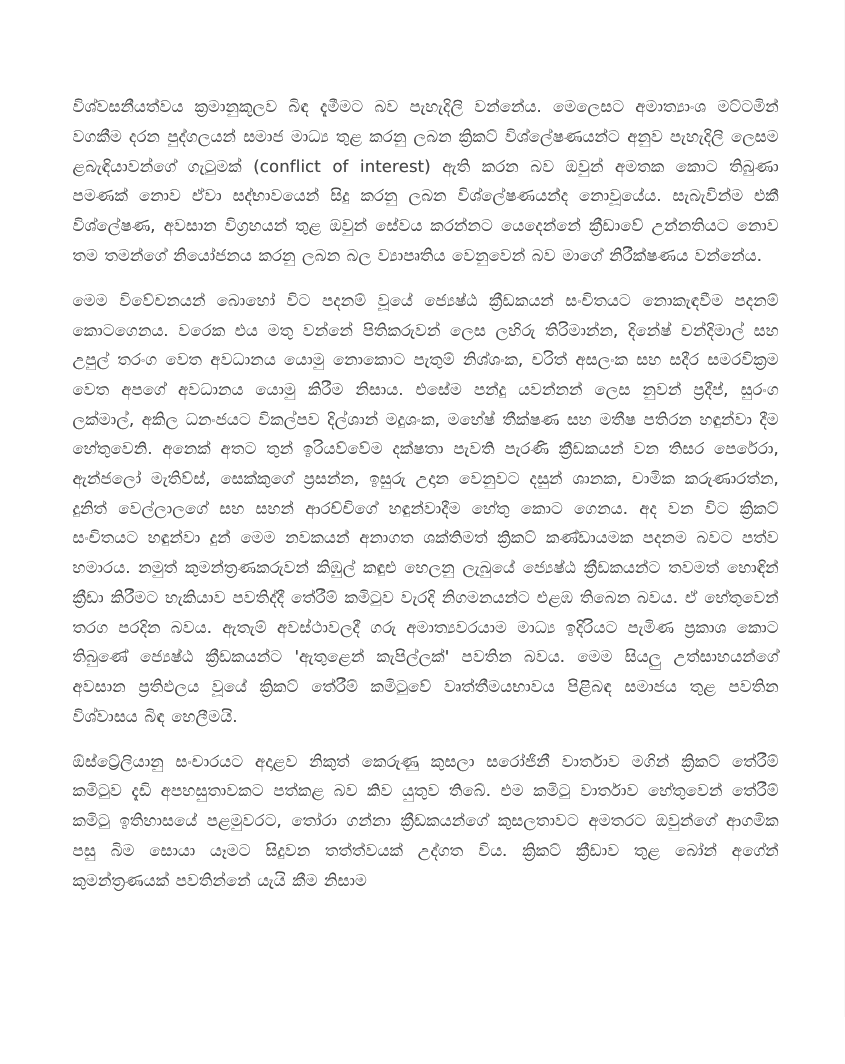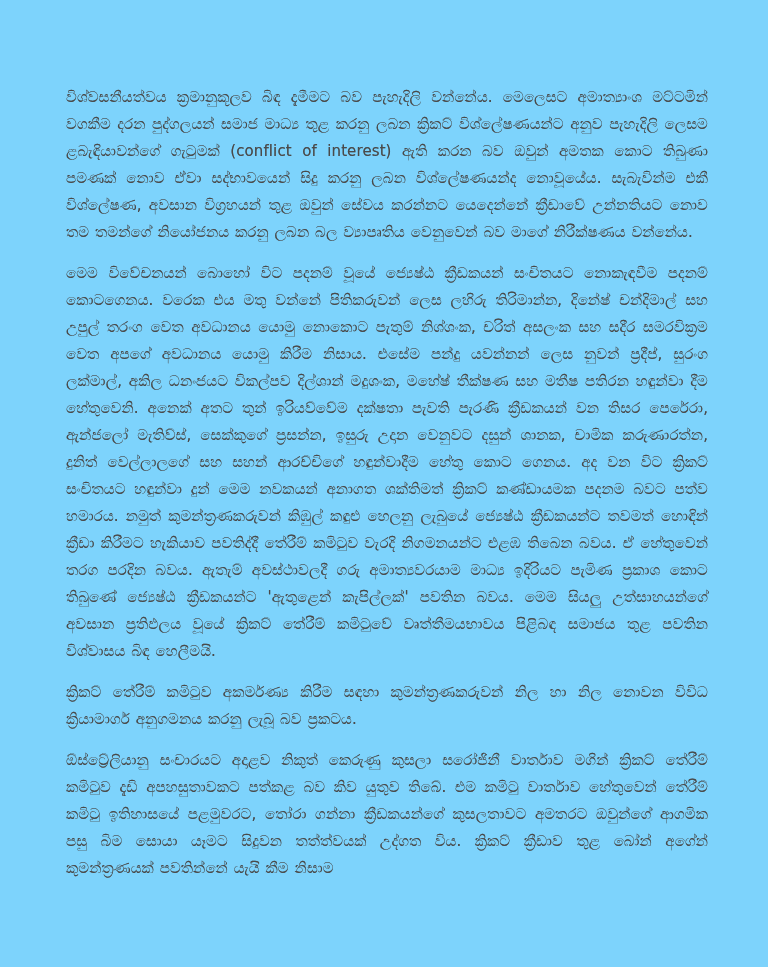--- a/index.html
+++ b/index.html
@@ -5,21 +5,21 @@
   html, body {
     margin: 0;
     padding: 0;
     background: #e9e9e9;
   }
   .page {
     position: relative;
     width: 768px;
     height: 967px;
     margin: 0 auto;
-    background: #7dd3fc;
+    background: #ffffff;
     overflow: hidden;
     font-family: "DejaVu Sans", sans-serif;
   }
   .content {
     position: absolute;
     top: 84px;
     left: 66px;
     width: 642px;
   }
   .content p {
@@ -37,16 +37,15 @@
     margin-bottom: 0;
   }
 </style>
 </head>
 <body>
 
 <div class="page">
   <div class="content">
     <p>විශ්වසනීයත්වය ක්‍රමානුකූලව බිඳ දැමීමට බව පැහැදිලි වන්නේය. මෙලෙසට අමාත්‍යාංශ මට්ටමින් වගකීම දරන පුද්ගලයන් සමාජ මාධ්‍ය තුළ කරනු ලබන ක්‍රිකට් විශ්ලේෂණයන්ට අනුව පැහැදිලි ලෙසම ළබැඳියාවන්ගේ ගැටුමක් (conflict of interest) ඇති කරන බව ඔවුන් අමතක කොට තිබුණා පමණක් නොව ඒවා සද්භාවයෙන් සිදු කරනු ලබන විශ්ලේෂණයන්ද නොවූයේය. සැබැවින්ම එකී විශ්ලේෂණ, අවසාන විග්‍රහයන් තුළ ඔවුන් සේවය කරන්නට යෙදෙන්නේ ක්‍රීඩාවේ උන්නතියට නොව තම තමන්ගේ නියෝජනය කරනු ලබන බල ව්‍යාපෘතිය වෙනුවෙන් බව මාගේ නිරීක්ෂණය වන්නේය.</p>
     <p>මෙම විවේචනයන් බොහෝ විට පදනම් වූයේ ජ්‍යෙෂ්ඨ ක්‍රීඩකයන් සංචිතයට නොකැඳවීම පදනම් කොටගෙනය. වරෙක එය මතු වන්නේ පිතිකරුවන් ලෙස ලහිරු තිරිමාන්න, දිනේෂ් චන්දිමාල් සහ උපුල් තරංග වෙත අවධානය යොමු නොකොට පැතුම් නිශ්ශංක, චරිත් අසලංක සහ සදීර සමරවික්‍රම වෙත අපගේ අවධානය යොමු කිරීම නිසාය. එසේම පන්දු යවන්නන් ලෙස නුවන් ප්‍රදීප්, සුරංග ලක්මාල්, අකිල ධනංජයට විකල්පව දිල්ශාන් මදුශංක, මහේෂ් තීක්ෂණ සහ මතීෂ පතිරන හඳුන්වා දීම හේතුවෙනි. අනෙක් අතට තුන් ඉරියව්වේම දක්ෂතා පැවති පැරණි ක්‍රීඩකයන් වන තිසර පෙරේරා, ඇන්ජලෝ මැතිව්ස්, සෙක්කුගේ ප්‍රසන්න, ඉසුරු උදාන වෙනුවට දසුන් ශානක, චාමික කරුණාරත්න, දුනිත් වෙල්ලාලගේ සහ සහන් ආරච්චිගේ හඳුන්වාදීම හේතු කොට ගෙනය. අද වන විට ක්‍රිකට් සංචිතයට හඳුන්වා දුන් මෙම නවකයන් අනාගත ශක්තිමත් ක්‍රිකට් කණ්ඩායමක පදනම බවට පත්ව හමාරය. නමුත් කුමන්ත්‍රණකරුවන් කිඹුල් කඳුළු හෙලනු ලැබුයේ ජ්‍යෙෂ්ඨ ක්‍රීඩකයන්ට තවමත් හොඳින් ක්‍රීඩා කිරීමට හැකියාව පවතිද්දී තේරීම් කමිටුව වැරදි නිගමනයන්ට එළඹ තිබෙන බවය. ඒ හේතුවෙන් තරග පරදින බවය. ඇතැම් අවස්ථාවලදී ගරු අමාත්‍යවරයාම මාධ්‍ය ඉදිරියට පැමිණ ප්‍රකාශ කොට තිබුණේ ජ්‍යෙෂ්ඨ ක්‍රීඩකයන්ට 'ඇතුළෙන් කැපිල්ලක්' පවතින බවය. මෙම සියලු උත්සාහයන්ගේ අවසාන ප්‍රතිඵලය වූයේ ක්‍රිකට් තේරීම් කමිටුවේ වෘත්තීමයභාවය පිළිබඳ සමාජය තුළ පවතින විශ්වාසය බිඳ හෙලීමයි.</p>
-    <p>ක්‍රිකට් තේරීම් කමිටුව අකර්මණ්‍ය කිරීම සඳහා කුමන්ත්‍රණකරුවන් නිල හා නිල නොවන විවිධ ක්‍රියාමාර්ග අනුගමනය කරනු ලැබූ බව ප්‍රකටය.</p>
     <p>ඕස්ට්‍රේලියානු සංචාරයට අදාළව නිකුත් කෙරුණු කුසලා සරෝජිනී වාර්තාව මගින් ක්‍රිකට් තේරීම් කමිටුව දැඩි අපහසුතාවකට පත්කළ බව කිව යුතුව තිබේ. එම කමිටු වාර්තාව හේතුවෙන් තේරීම් කමිටු ඉතිහාසයේ පළමුවරට, තෝරා ගන්නා ක්‍රීඩකයන්ගේ කුසලතාවට අමතරට ඔවුන්ගේ ආගමික පසු බිම සොයා යෑමට සිදුවන තත්ත්වයක් උද්ගත විය. ක්‍රිකට් ක්‍රීඩාව තුළ බෝන් අගේන් කුමන්ත්‍රණයක් පවතින්නේ යැයි කීම නිසාම</p>
   </div>
 </div>
 
 </body></html>

